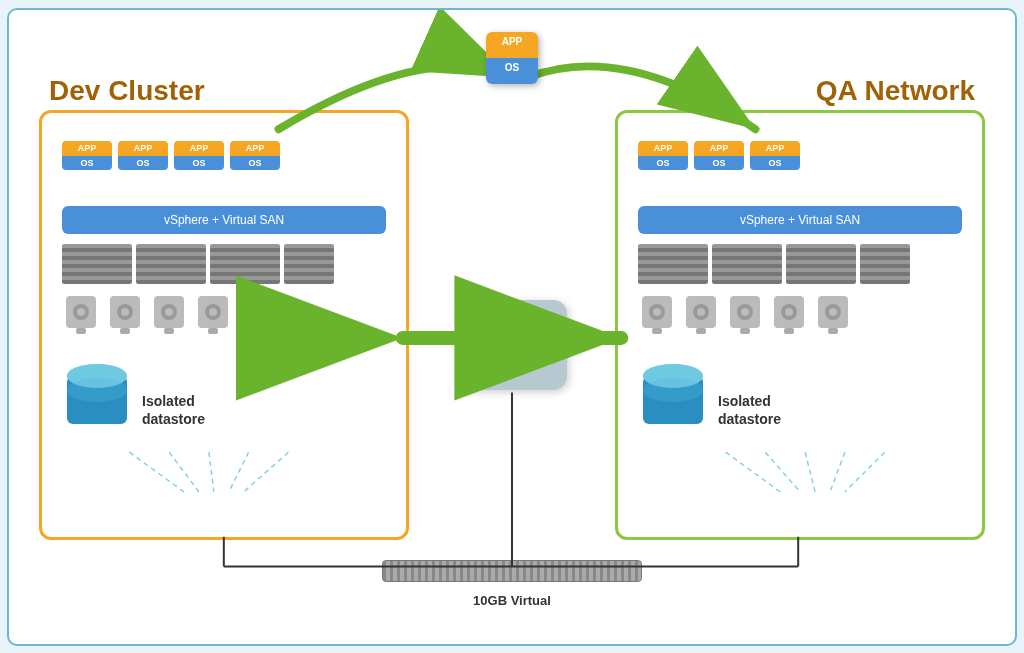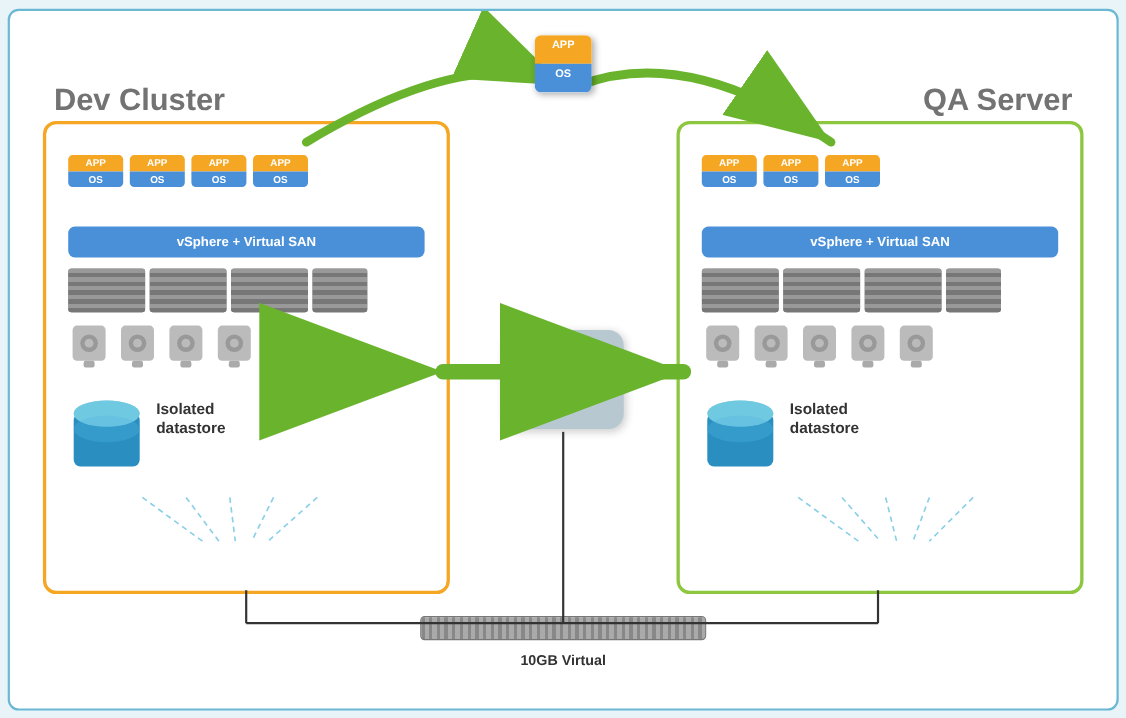--- a/index.html
+++ b/index.html
@@ -57,21 +57,21 @@
       font-size: 9px;
       font-weight: bold;
       color: white;
     }
 
     
     .vsphere-bar {
       background: #4a90d9;
       color: white;
       font-size: 12px;
-      font-weight: bold;
+      font-weight: normal;
       border-radius: 6px;
       padding: 7px 12px;
       text-align: center;
       width: 100%;
       margin-top: 27px;
     }
 
     
     .server-rack {
       width: 70px;
@@ -115,21 +115,21 @@
       border-radius: 12px;
       background: rgba(255,255,255,0.8);
       padding: 20px;
     }
 
     
     .cluster-title {
       position: absolute;
       font-size: 28px;
       font-weight: bold;
-      color: #737373;
+      color: #a16207;
     }
     .dev-title { left: 40px; top: 65px; }
     .qa-title { right: 40px; top: 65px; }
 
     
     .vcenter-box {
       position: absolute;
       left: 50%;
       top: 50%;
       transform: translate(-50%, -50%);
@@ -183,21 +183,21 @@
     }
     .isolated-label {
       font-size: 14px;
       font-weight: bold;
       color: #333;
       margin-top: 8px;
       line-height: 1.3;
     }
     .isolated-section {
       display: flex;
-      align-items: flex-start;
+      align-items: flex-end;
       gap: 10px;
       margin-top: 15px;
     }
   </style>
 </head>
 <body>
 
 <div class="diagram-wrapper">
 
   <svg class="arrows-svg" viewBox="0 0 1010 638">
@@ -240,21 +240,21 @@
     <line x1="280" y1="445" x2="235" y2="485" stroke="#89cfe8" stroke-width="1.5" stroke-dasharray="5,4"></line>
 
     <line x1="720" y1="445" x2="775" y2="485" stroke="#89cfe8" stroke-width="1.5" stroke-dasharray="5,4"></line>
     <line x1="760" y1="445" x2="795" y2="485" stroke="#89cfe8" stroke-width="1.5" stroke-dasharray="5,4"></line>
     <line x1="800" y1="445" x2="810" y2="485" stroke="#89cfe8" stroke-width="1.5" stroke-dasharray="5,4"></line>
     <line x1="840" y1="445" x2="825" y2="485" stroke="#89cfe8" stroke-width="1.5" stroke-dasharray="5,4"></line>
     <line x1="880" y1="445" x2="840" y2="485" stroke="#89cfe8" stroke-width="1.5" stroke-dasharray="5,4"></line>
   </svg>
 
   <div class="cluster-title dev-title">Dev Cluster</div>
-  <div class="cluster-title qa-title" style="right:40px;left:auto;top:65px;position:absolute;font-size:28px;font-weight:bold;">QA Server</div>
+  <div class="cluster-title qa-title" style="right:40px;left:auto;top:65px;position:absolute;font-size:28px;font-weight:bold;">QA Network</div>
 
   <div class="dev-cluster">
 
     <div class="tiles-row">
       <div class="app-tile" style="width:50px;height:46px;">
         <div class="app-row" style="width:50px;">APP</div>
         <div class="os-row" style="width:50px;">OS</div>
       </div>
       <div class="app-tile" style="width:50px;height:46px;">
         <div class="app-row" style="width:50px;">APP</div>

